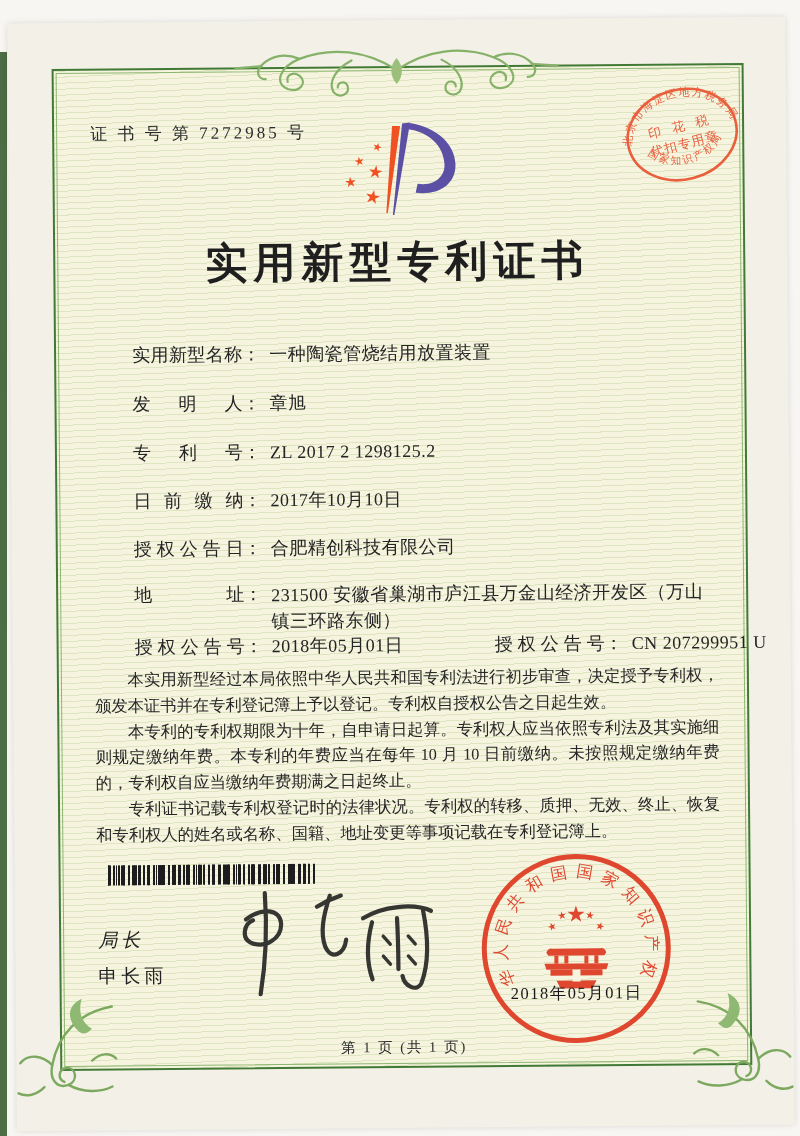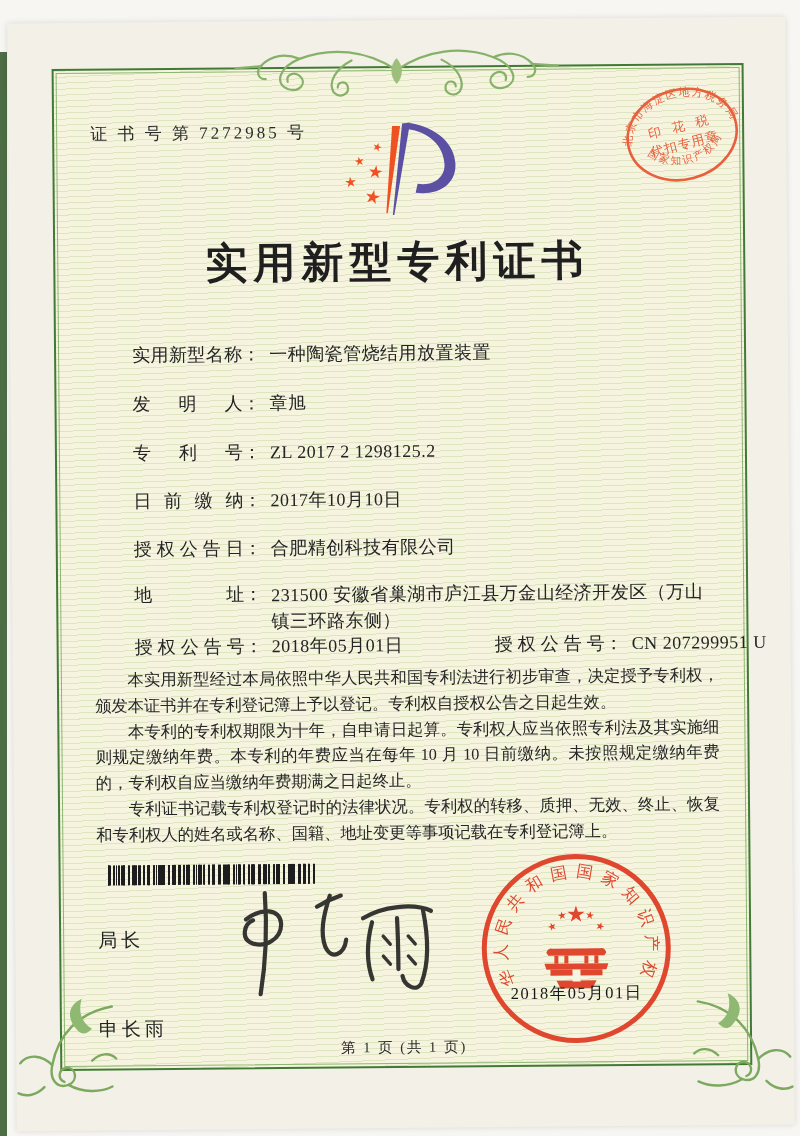--- a/index.html
+++ b/index.html
@@ -36,22 +36,22 @@
   .grant-col2{position:absolute;left:360px;top:0;}
   .bodytext{left:82px;top:645px;width:624px;font-size:16.3px;line-height:25.8px;color:#262626;text-align:justify;}
   .bodytext p{margin:0;text-indent:2em;}
   .barcode{
     left:93px;top:843px;width:208px;height:20px;
     background:
       repeating-linear-gradient(90deg,#1d1d1d 0 2px,rgba(0,0,0,0) 2px 5px),
       repeating-linear-gradient(90deg,#1d1d1d 0 1px,rgba(0,0,0,0) 1px 8px),
       repeating-linear-gradient(90deg,#1d1d1d 0 3px,rgba(0,0,0,0) 3px 13px);
   }
-  .signer-title{left:83px;top:905px;font-size:19px;letter-spacing:4px;}
-  .signer-name{left:83px;top:994px;font-size:19px;letter-spacing:4px;}
+  .signer-title{left:83px;top:905px;font-size:19px;letter-spacing:4px;font-style:italic;}
+  .signer-name{left:83px;top:941px;font-size:19px;letter-spacing:4px;}
   .signature{left:205px;top:866px;}
   .seal{left:461px;top:830px;opacity:.93;}
   .seal-date{left:468px;top:964px;width:186px;text-align:center;font-size:16.5px;letter-spacing:1.5px;color:#181818;}
   .stamp{left:598px;top:57px;opacity:.9;}
   .footer{left:44px;top:1018px;width:688px;text-align:center;font-size:14.5px;letter-spacing:2px;color:#2c2c2c;}
 </style>
 </head>
 <body>
 
 <div class="edge-strip"></div>

